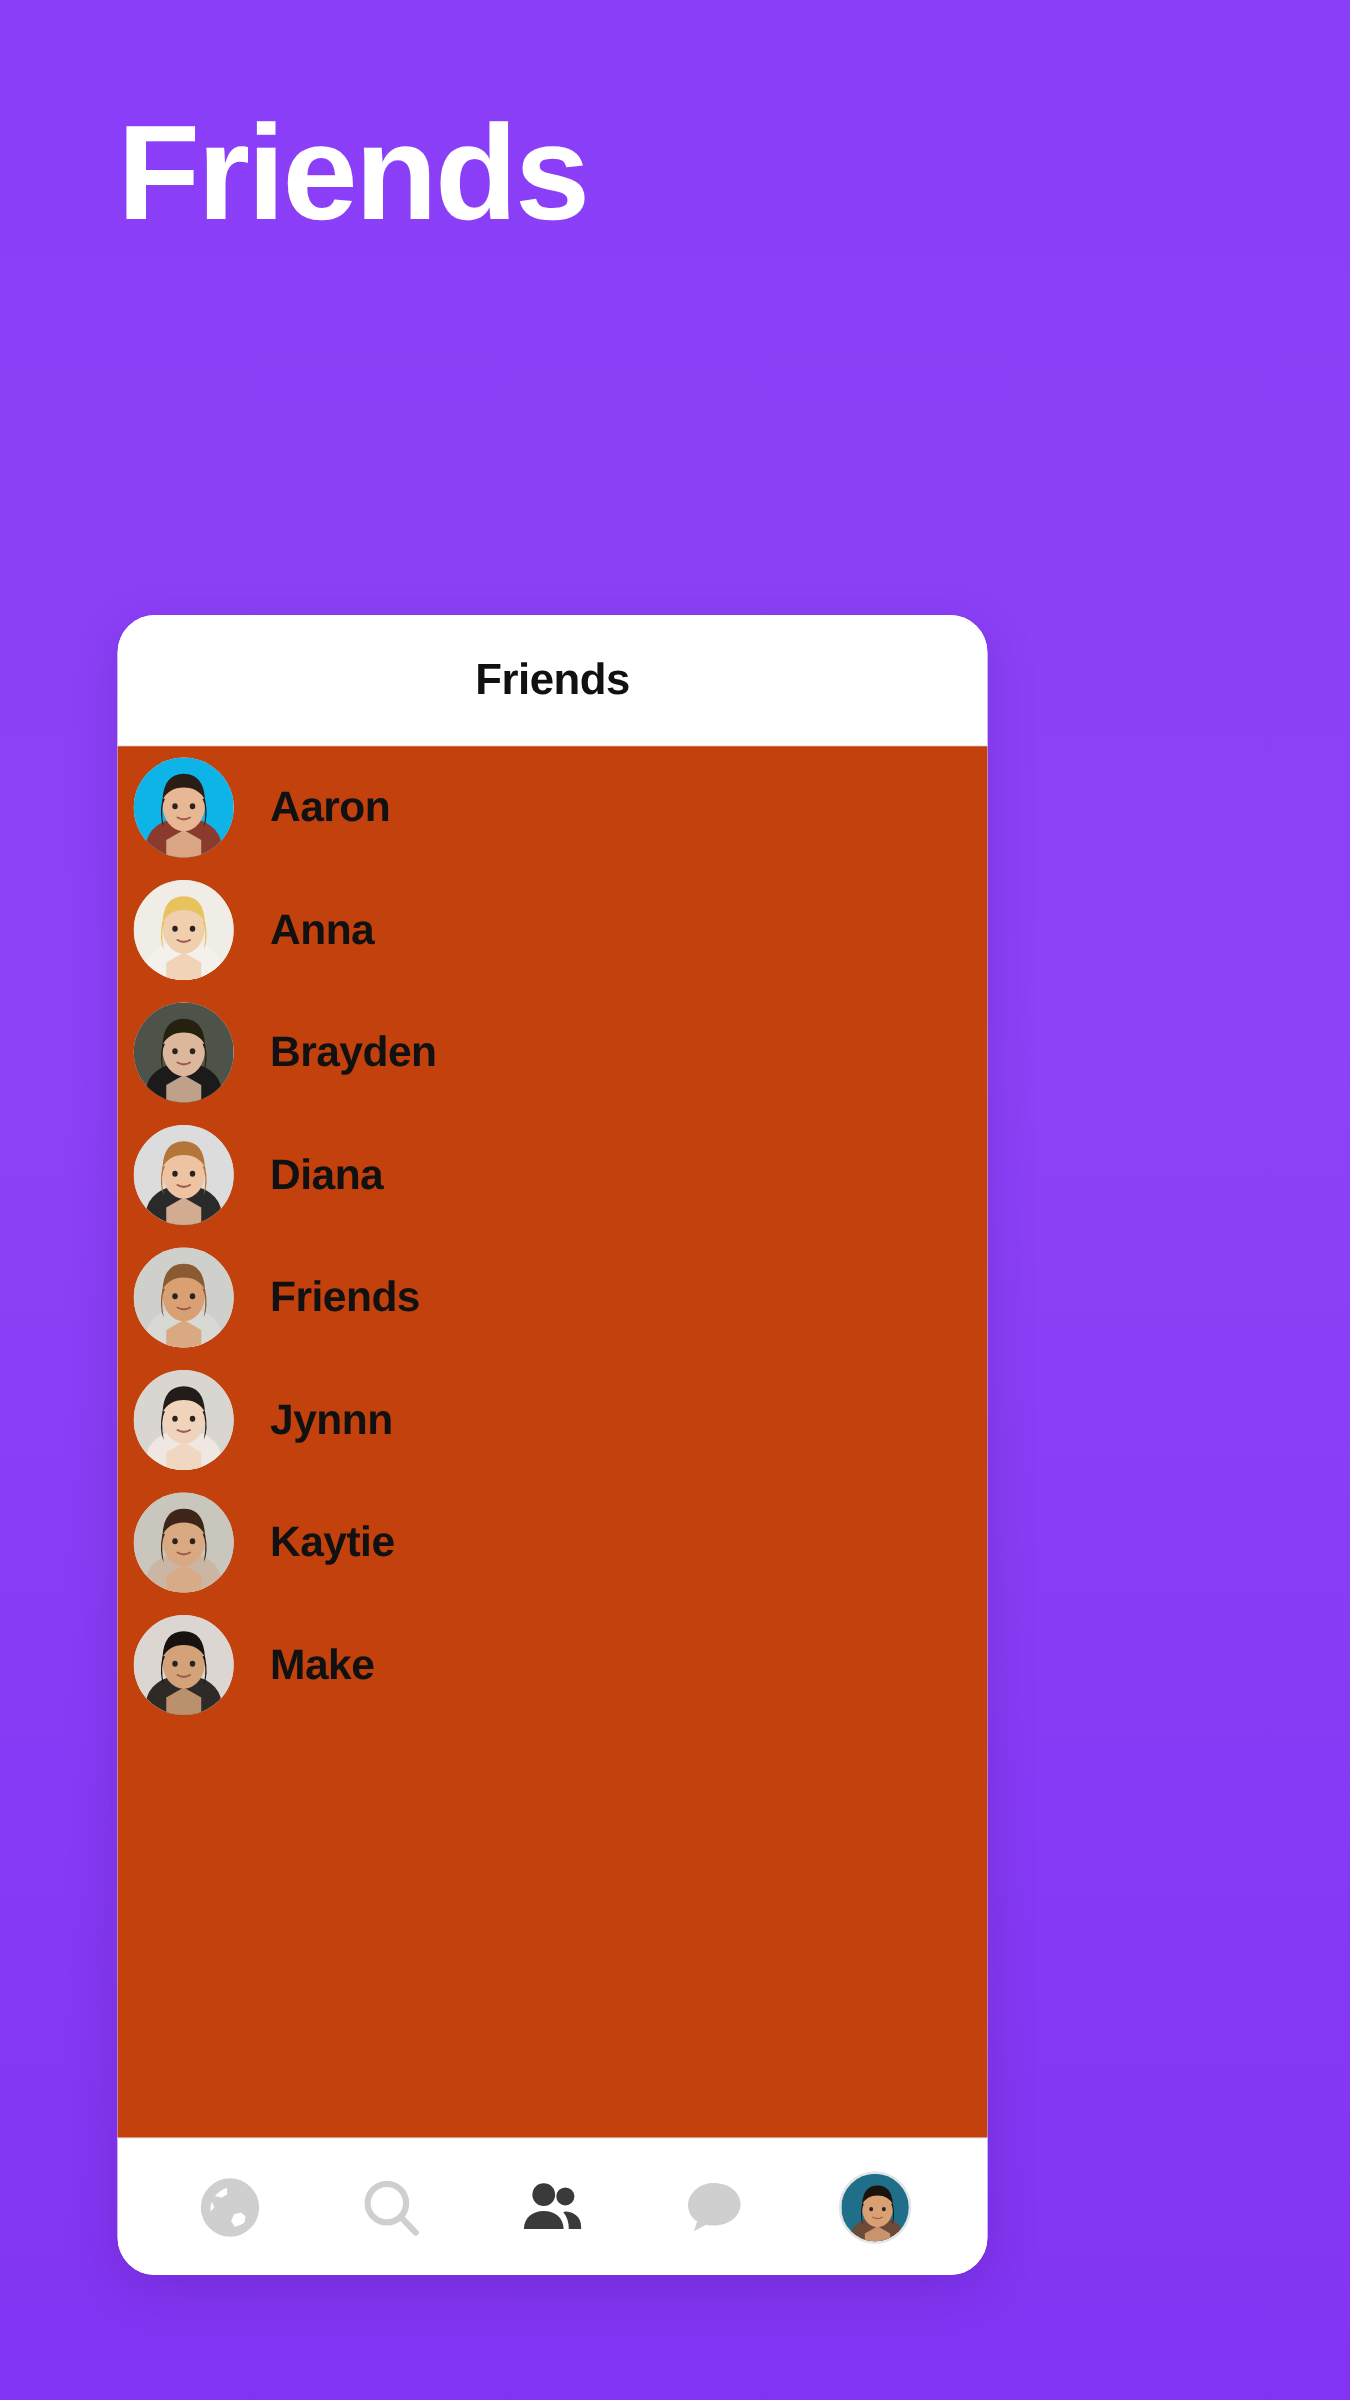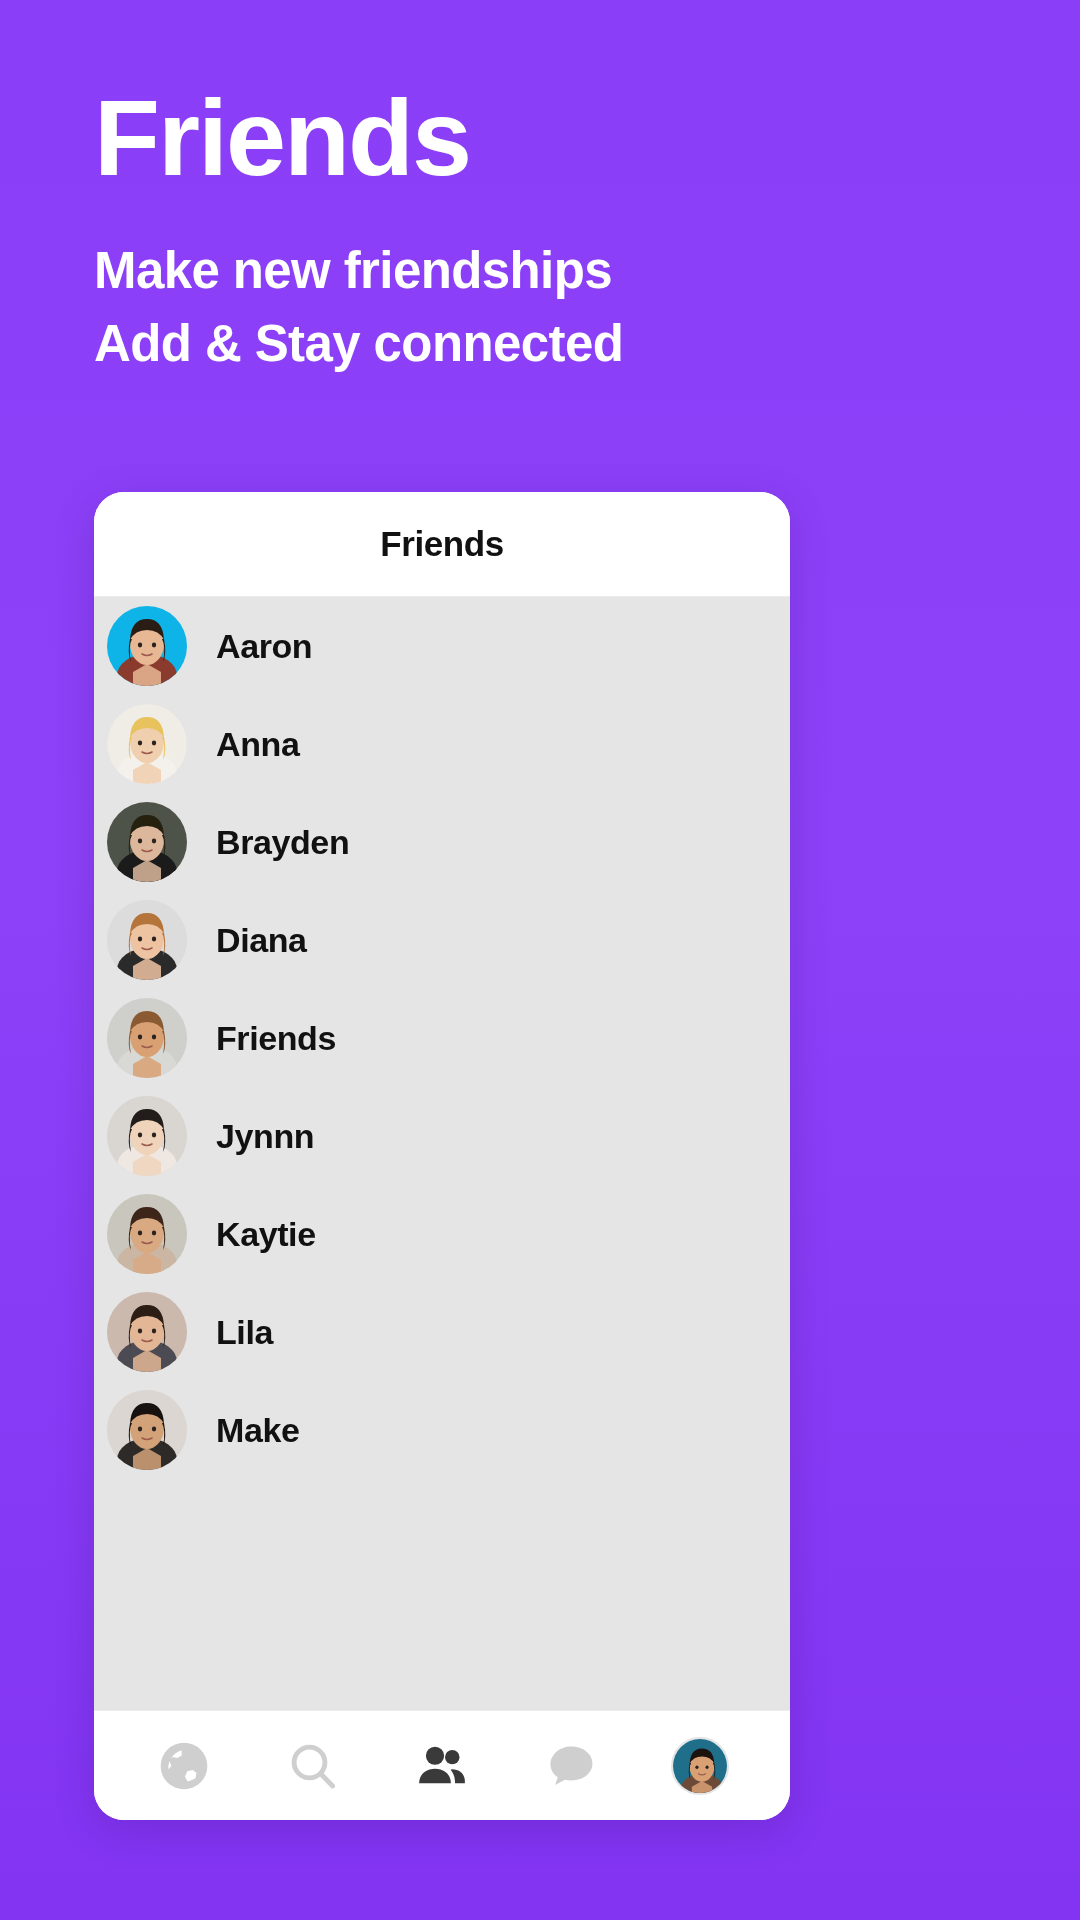--- a/index.html
+++ b/index.html
@@ -31,21 +31,21 @@
   }
   .card-header {
     height:105px; flex:0 0 105px;
     display:flex; align-items:center; justify-content:center;
     background:#ffffff; border-bottom:1px solid #ececec;
   }
   .card-header-title {
     font-size:35px; font-weight:bold; color:#111111; letter-spacing:-0.4px;
   }
   .friend-list {
-    flex:1 1 auto; overflow:hidden; background:#e5e5e5; position:relative;
+    flex:1 1 auto; overflow:hidden; background:#c2410c; position:relative;
   }
   .friend-row {
     height:98px; display:flex; align-items:center; padding-left:13px;
   }
   .avatar {
     width:80px; height:80px; border-radius:50%; flex:0 0 80px;
     overflow:hidden; position:relative; background:#ddd;
   }
   .avatar svg { display:block; width:80px; height:80px; }
   .friend-name {
@@ -69,24 +69,20 @@
   }
   .nav-avatar svg { width:58px; height:58px; display:block; }
 </style>
 </head>
 <body>
 
 <div class="promo-bg"></div>
 
 <div class="promo-copy">
   <div class="promo-title">Friends</div>
-  <div class="promo-sub">
-    <div>Make new friendships</div>
-    <div>Add &amp; Stay connected</div>
-  </div>
 </div>
 
 <div class="phone-card">
 
   <div class="card-header">
     <div class="card-header-title">Friends</div>
   </div>
 
   <div class="friend-list" id="friend-list">
       <div class="friend-row">
@@ -200,37 +196,20 @@
             <ellipse cx="40" cy="38" rx="17" ry="21" fill="#d9a982"></ellipse>
             <path d="M23 34 Q24 13 40 13 Q56 13 57 34 Q52 24 40 24 Q28 24 23 34 Z" fill="#3d2619"></path>
             <path d="M23 33 Q20 48 24 56 Q21 40 25 33 Z" fill="#3d2619"></path>
             <path d="M57 33 Q60 48 56 56 Q59 40 55 33 Z" fill="#3d2619"></path>
             <ellipse cx="33" cy="39" rx="2.2" ry="2.4" fill="#2b2320"></ellipse>
             <ellipse cx="47" cy="39" rx="2.2" ry="2.4" fill="#2b2320"></ellipse>
             <path d="M35 48 Q40 51 45 48" stroke="#9c5b4c" stroke-width="1.6" fill="none" stroke-linecap="round"></path>
           </svg>
         </div>
         <div class="friend-name">Kaytie</div>
-      </div>
-      <div class="friend-row">
-        <div class="avatar">
-          <svg viewBox="0 0 80 80" width="80" height="80">
-            <rect width="80" height="80" fill="#cbb9ad"></rect>
-            <ellipse cx="40" cy="70" rx="30" ry="22" fill="#4c4a52"></ellipse>
-            <path d="M26 66 L40 58 L54 66 L54 80 L26 80 Z" fill="#e3b795" opacity="0.85"></path>
-            <ellipse cx="40" cy="38" rx="17" ry="21" fill="#e3b795"></ellipse>
-            <path d="M23 34 Q24 13 40 13 Q56 13 57 34 Q52 24 40 24 Q28 24 23 34 Z" fill="#2c1d15"></path>
-            <path d="M23 33 Q20 48 24 56 Q21 40 25 33 Z" fill="#2c1d15"></path>
-            <path d="M57 33 Q60 48 56 56 Q59 40 55 33 Z" fill="#2c1d15"></path>
-            <ellipse cx="33" cy="39" rx="2.2" ry="2.4" fill="#2b2320"></ellipse>
-            <ellipse cx="47" cy="39" rx="2.2" ry="2.4" fill="#2b2320"></ellipse>
-            <path d="M35 48 Q40 51 45 48" stroke="#9c5b4c" stroke-width="1.6" fill="none" stroke-linecap="round"></path>
-          </svg>
-        </div>
-        <div class="friend-name">Lila</div>
       </div>
       <div class="friend-row">
         <div class="avatar">
           <svg viewBox="0 0 80 80" width="80" height="80">
             <rect width="80" height="80" fill="#dcd6d2"></rect>
             <ellipse cx="40" cy="70" rx="30" ry="22" fill="#2d2a28"></ellipse>
             <path d="M26 66 L40 58 L54 66 L54 80 L26 80 Z" fill="#d3a279" opacity="0.85"></path>
             <ellipse cx="40" cy="38" rx="17" ry="21" fill="#d3a279"></ellipse>
             <path d="M23 34 Q24 13 40 13 Q56 13 57 34 Q52 24 40 24 Q28 24 23 34 Z" fill="#17110f"></path>
             <path d="M23 33 Q20 48 24 56 Q21 40 25 33 Z" fill="#17110f"></path>

